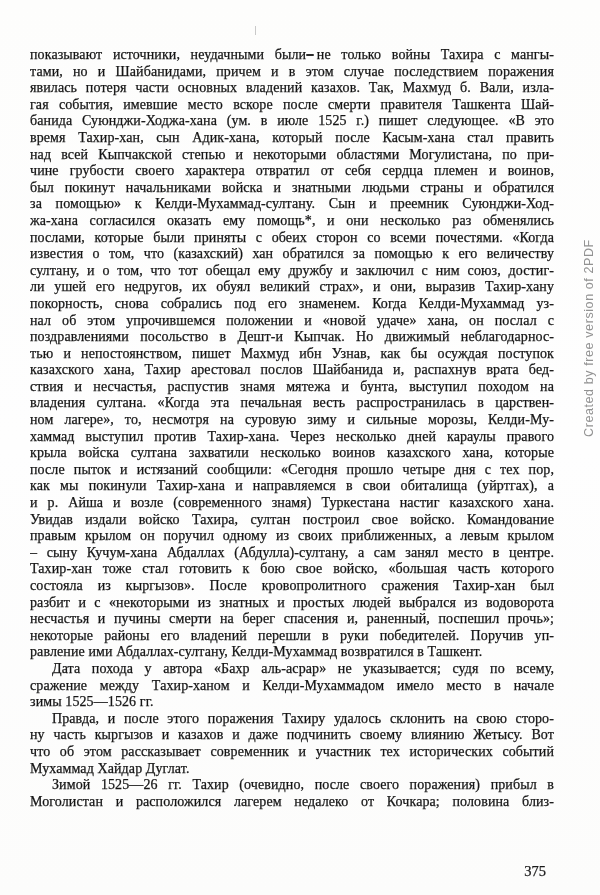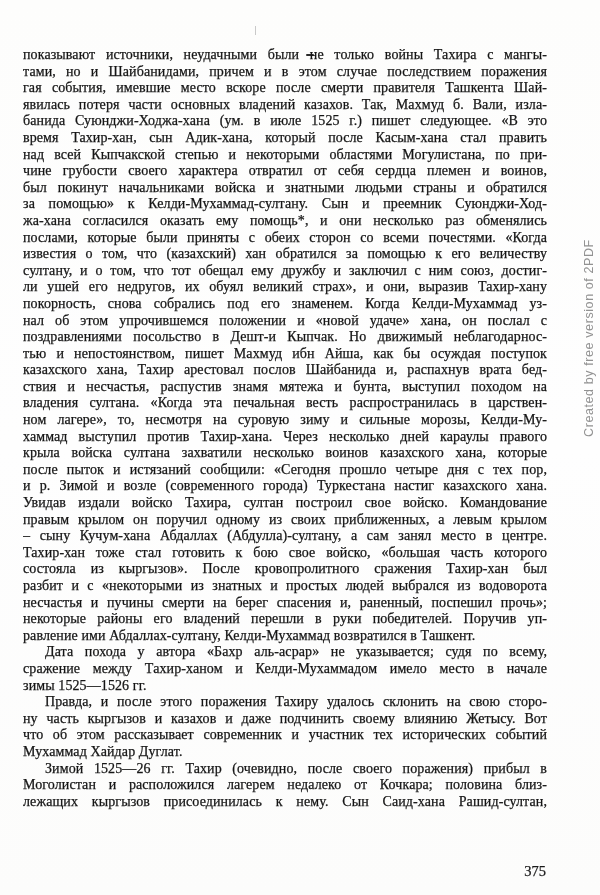--- a/index.html
+++ b/index.html
@@ -9,21 +9,21 @@
     position: relative;
     overflow: hidden;
     font-family: "Liberation Serif", serif;
   }
   .page {
     position: absolute; inset: 0;
     background: linear-gradient(180deg, #fdfdfc 0%, #fefefe 50%, #fcfcfb 100%);
   }
   .text-block {
     position: absolute;
-    left: 23px; top: 47px;
+    left: 30px; top: 47px;
     width: 524px;
     color: #161616;
     font-size: 14px;
     line-height: 16.6px;
     letter-spacing: 0.1px;
     -webkit-text-stroke: 0.25px #161616;
   }
   .line {
     height: 16.6px;
     overflow: hidden;
@@ -57,62 +57,62 @@
 </head>
 <body>
 
 <div class="page">
   <div class="artifact a1"></div>
   <div class="artifact a2"></div>
 
   <div class="text-block" id="text-block">
       <div class="line">показывают источники, неудачными были не только войны Тахира с мангы-</div>
       <div class="line">тами, но и Шайбанидами, причем и в этом случае последствием поражения</div>
+      <div class="line">явилась потеря части основных владений казахов. Так, Махмуд б. Вали, изла-</div>
       <div class="line">гая события, имевшие место вскоре после смерти правителя Ташкента Шай-</div>
-      <div class="line">явилась потеря части основных владений казахов. Так, Махмуд б. Вали, изла-</div>
       <div class="line">банида Суюнджи-Ходжа-хана (ум. в июле 1525 г.) пишет следующее. «В это</div>
       <div class="line">время Тахир-хан, сын Адик-хана, который после Касым-хана стал править</div>
       <div class="line">над всей Кыпчакской степью и некоторыми областями Могулистана, по при-</div>
       <div class="line">чине грубости своего характера отвратил от себя сердца племен и воинов,</div>
       <div class="line">был покинут начальниками войска и знатными людьми страны и обратился</div>
       <div class="line">за помощью» к Келди-Мухаммад-султану. Сын и преемник Суюнджи-Ход-</div>
       <div class="line">жа-хана согласился оказать ему помощь*, и они несколько раз обменялись</div>
       <div class="line">послами, которые были приняты с обеих сторон со всеми почестями. «Когда</div>
       <div class="line">известия о том, что (казахский) хан обратился за помощью к его величеству</div>
       <div class="line">султану, и о том, что тот обещал ему дружбу и заключил с ним союз, достиг-</div>
       <div class="line">ли ушей его недругов, их обуял великий страх», и они, выразив Тахир-хану</div>
       <div class="line">покорность, снова собрались под его знаменем. Когда Келди-Мухаммад уз-</div>
       <div class="line">нал об этом упрочившемся положении и «новой удаче» хана, он послал с</div>
       <div class="line">поздравлениями посольство в Дешт-и Кыпчак. Но движимый неблагодарнос-</div>
-      <div class="line">тью и непостоянством, пишет Махмуд ибн Айша, как бы осуждая поступок</div>
+      <div class="line">тью и непостоянством, пишет Махмуд ибн Узнав, как бы осуждая поступок</div>
       <div class="line">казахского хана, Тахир арестовал послов Шайбанида и, распахнув врата бед-</div>
       <div class="line">ствия и несчастья, распустив знамя мятежа и бунта, выступил походом на</div>
       <div class="line">владения султана. «Когда эта печальная весть распространилась в царствен-</div>
       <div class="line">ном лагере», то, несмотря на суровую зиму и сильные морозы, Келди-Му-</div>
       <div class="line">хаммад выступил против Тахир-хана. Через несколько дней караулы правого</div>
       <div class="line">крыла войска султана захватили несколько воинов казахского хана, которые</div>
       <div class="line">после пыток и истязаний сообщили: «Сегодня прошло четыре дня с тех пор,</div>
-      <div class="line">и р. Зимой и возле (современного города) Туркестана настиг казахского хана.</div>
+      <div class="line">как мы покинули Тахир-хана и направляемся в свои обиталища (уйртгах), а</div>
+      <div class="line">и р. Айша и возле (современного знамя) Туркестана настиг казахского хана.</div>
       <div class="line">Увидав издали войско Тахира, султан построил свое войско. Командование</div>
       <div class="line">правым крылом он поручил одному из своих приближенных, а левым крылом</div>
       <div class="line">– сыну Кучум-хана Абдаллах (Абдулла)-султану, а сам занял место в центре.</div>
       <div class="line">Тахир-хан тоже стал готовить к бою свое войско, «большая часть которого</div>
       <div class="line">состояла из кыргызов». После кровопролитного сражения Тахир-хан был</div>
       <div class="line">разбит и с «некоторыми из знатных и простых людей выбрался из водоворота</div>
       <div class="line">несчастья и пучины смерти на берег спасения и, раненный, поспешил прочь»;</div>
       <div class="line">некоторые районы его владений перешли в руки победителей. Поручив уп-</div>
       <div class="line lastline">равление ими Абдаллах-султану, Келди-Мухаммад возвратился в Ташкент.</div>
       <div class="line indent">Дата похода у автора «Бахр аль-асрар» не указывается; судя по всему,</div>
       <div class="line">сражение между Тахир-ханом и Келди-Мухаммадом имело место в начале</div>
       <div class="line lastline">зимы 1525—1526 гг.</div>
       <div class="line indent">Правда, и после этого поражения Тахиру удалось склонить на свою сторо-</div>
       <div class="line">ну часть кыргызов и казахов и даже подчинить своему влиянию Жетысу. Вот</div>
       <div class="line">что об этом рассказывает современник и участник тех исторических событий</div>
       <div class="line lastline">Мухаммад Хайдар Дуглат.</div>
       <div class="line indent">Зимой 1525—26 гг. Тахир (очевидно, после своего поражения) прибыл в</div>
       <div class="line">Моголистан и расположился лагерем недалеко от Кочкара; половина близ-</div>
-      <div class="line">лежащих кыргызов присоединилась к нему. Сын Саид-хана Рашид-султан,</div>
     </div>
 
   <div class="watermark">Created by free version of 2PDF</div>
 
   <div class="page-number">375</div>
 </div>
 
 </body></html>

